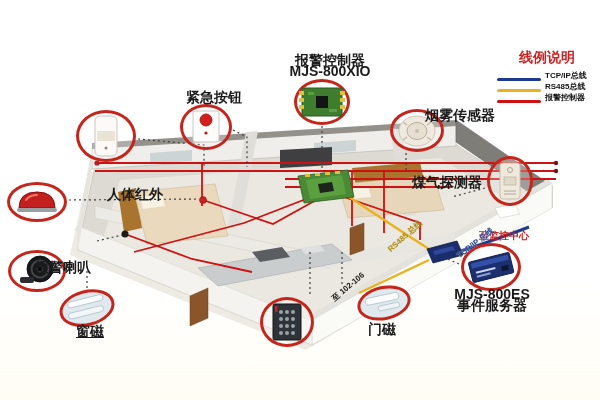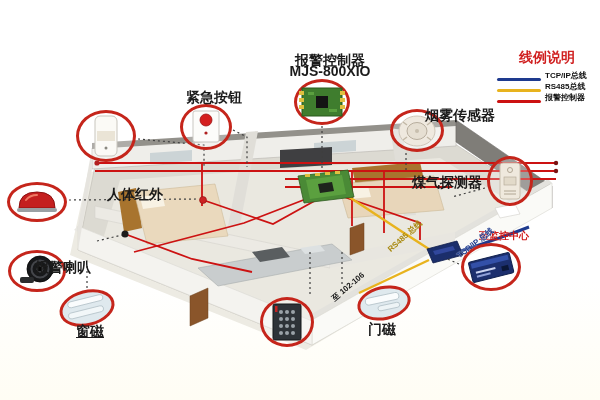--- a/index.html
+++ b/index.html
@@ -290,20 +290,24 @@
 
   <div class="lbl" style="left:62px;top:326px;width:56px;text-decoration:underline;">窗磁</div>
 
 
   <div class="lbl" style="left:354px;top:324px;width:56px;">门磁</div>
 
   <div class="lbl" style="left:422px;top:110px;width:76px;">烟雾传感器</div>
 
   <div class="lbl" style="left:408px;top:177px;width:78px;">煤气探测器</div>
 
+  <div class="lbl" style="left:438px;top:289px;width:108px;">
+    <div>MJS-800ES</div>
+    <div>事件服务器</div>
+  </div>
 
   <div class="lbl red" style="left:452px;top:230px;width:104px;font-size:10px;">至监控中心</div>
 
   <div class="lbl rot" style="left:458px;top:252px;color:#1c3a8c;text-shadow:0 0 1px #ffffff;transform:rotate(-38deg);">TCP/IP 总线</div>
 
   <div class="lbl rot" style="left:389px;top:246px;color:#a98a12;transform:rotate(-42deg);">RS485 总线</div>
 
   <div class="lbl rot" style="left:333px;top:295px;color:#161616;transform:rotate(-40deg);">至 102-106</div>
 
 </div>

